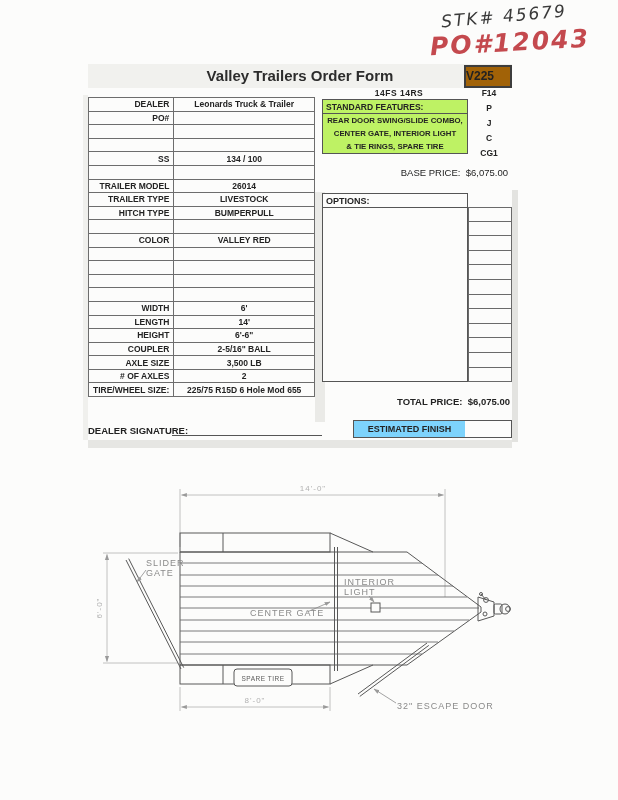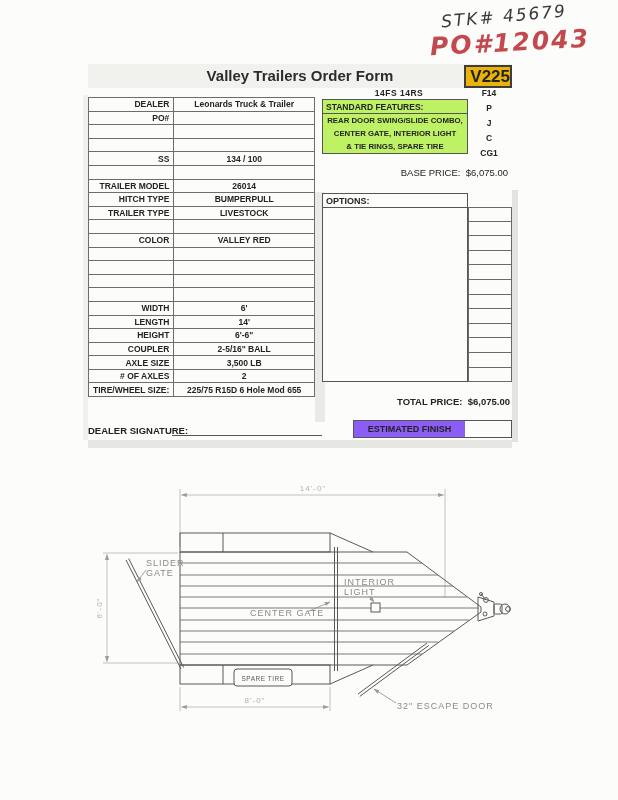--- a/index.html
+++ b/index.html
@@ -12,42 +12,42 @@
   
   .shadow{position:absolute;pointer-events:none;}
   .sh-left{left:83px;top:95px;width:5px;height:345px;background:#f0f0ed;}
   .sh-mid{left:315px;top:192px;width:10px;height:230px;background:#eaeae7;}
   .sh-right{left:512px;top:190px;width:6px;height:252px;background:#e3e3e0;}
   .sh-bottom{left:88px;top:440px;width:424px;height:8px;background:#e6e6e3;}
 
   
   .title-band{position:absolute;left:88px;top:64px;width:424px;height:24px;background:#f1f1ee;}
   .title{position:absolute;left:88px;top:67px;width:424px;text-align:center;font-size:15px;font-weight:bold;color:#2c2c2c;}
-  .vbox{position:absolute;left:464px;top:65px;width:44px;height:19px;border:2px solid #3d3d3d;background:#eab308;text-align:right;font-weight:bold;font-size:17px;line-height:19px;color:#222;}
+  .vbox{position:absolute;left:464px;top:65px;width:44px;height:19px;border:2px solid #3d3d3d;background:#a16207;text-align:left;font-weight:bold;font-size:12px;line-height:19px;color:#222;}
   .submodels{position:absolute;left:330px;top:88px;width:138px;text-align:center;font-size:8.5px;font-weight:bold;color:#232323;letter-spacing:.5px;}
   .codes{position:absolute;left:470px;top:86px;width:38px;text-align:center;font-size:8.5px;font-weight:bold;color:#232323;}
   .codes div{height:15px;line-height:15px;}
 
   
   .features-box{position:absolute;left:322px;top:99px;width:146px;border:1.2px solid #555;background:#bef264;box-sizing:border-box;}
   .features-heading{font-size:8.5px;font-weight:bold;color:#232323;padding:2px 3px 1px;border-bottom:1px solid #555;}
   .features-line{font-size:7.8px;font-weight:bold;color:#232323;text-align:center;height:13px;line-height:14px;}
 
   .base-price{position:absolute;left:330px;top:167px;width:178px;text-align:right;font-size:9.5px;font-weight:normal;color:#232323;}
   .total-price{position:absolute;left:330px;top:396px;width:180px;text-align:right;font-size:9.5px;font-weight:bold;color:#232323;}
 
   
   .options-box{position:absolute;left:322px;top:193px;width:146px;height:189px;border:1.2px solid #555;background:#fcfcfb;box-sizing:border-box;}
   .options-heading{font-size:9px;font-weight:bold;color:#232323;padding:2px 3px 1px;border-bottom:1.2px solid #555;}
   .side-cells{position:absolute;left:468px;top:207px;width:44px;background:#fcfcfb;}
   .side-cells div{height:14.6px;border:1px solid #6a6a6a;border-top:none;box-sizing:border-box;}
   .side-cells div:first-child{border-top:1px solid #6a6a6a;}
 
   
-  .est-box{position:absolute;left:353px;top:420px;width:113px;height:18px;border:1.2px solid #555;box-sizing:border-box;text-align:center;font-size:9px;font-weight:bold;line-height:16px;color:#232323;background:#8b5cf6;}
+  .est-box{position:absolute;left:353px;top:420px;width:113px;height:18px;border:1.2px solid #555;box-sizing:border-box;text-align:center;font-size:9px;font-weight:bold;line-height:16px;color:#232323;background:#7dd3fc;}
   .est-cell{position:absolute;left:465px;top:420px;width:47px;height:18px;border:1.2px solid #555;border-left:none;box-sizing:border-box;background:#fcfcfb;}
 
   
   .order-table{position:absolute;left:88px;top:97px;width:227px;border-collapse:collapse;border:1.5px solid #3a3a3a;background:#fcfcfb;}
   .order-table td{border:1px solid #6d6d6d;height:13.6px;padding:0 4px;font-size:8.5px;font-weight:bold;color:#232323;box-sizing:border-box;white-space:nowrap;margin-top:20px;}
   .order-table td.lbl{width:84px;text-align:right;}
   .order-table td.val{text-align:center;}
 
   .signature-label{position:absolute;left:88px;top:425px;font-size:9.5px;font-weight:bold;color:#232323;}
   .signature-line{position:absolute;left:172px;top:422px;width:150px;height:13px;border-bottom:1px solid #555;}
@@ -145,26 +145,26 @@
         </tr>
         <tr>
           <td class="lbl"></td>
           <td class="val"></td>
         </tr>
         <tr>
           <td class="lbl">TRAILER MODEL</td>
           <td class="val">26014</td>
         </tr>
         <tr>
+          <td class="lbl">TRAILER TYPE</td>
+          <td class="val">LIVESTOCK</td>
+        </tr>
+        <tr>
           <td class="lbl">HITCH TYPE</td>
           <td class="val">BUMPERPULL</td>
-        </tr>
-        <tr>
-          <td class="lbl">TRAILER TYPE</td>
-          <td class="val">LIVESTOCK</td>
         </tr>
         <tr>
           <td class="lbl"></td>
           <td class="val"></td>
         </tr>
         <tr>
           <td class="lbl">COLOR</td>
           <td class="val">VALLEY RED</td>
         </tr>
         <tr>

